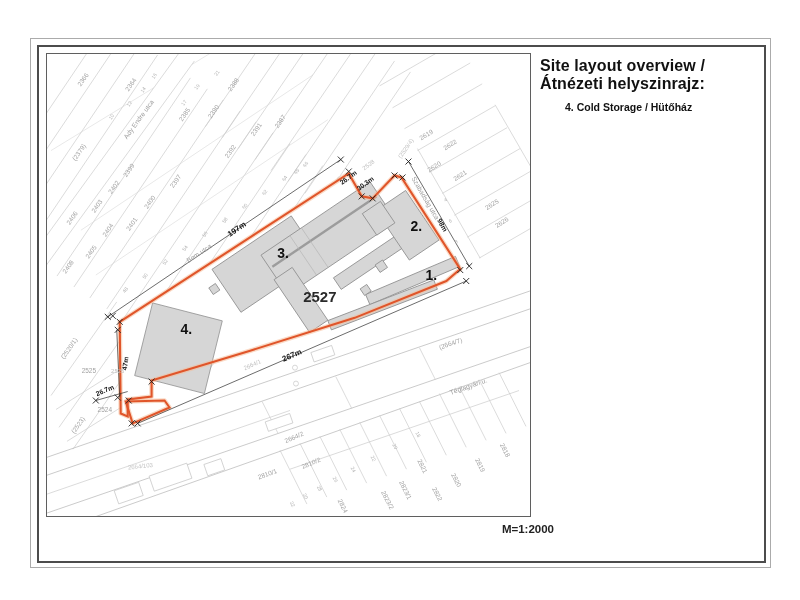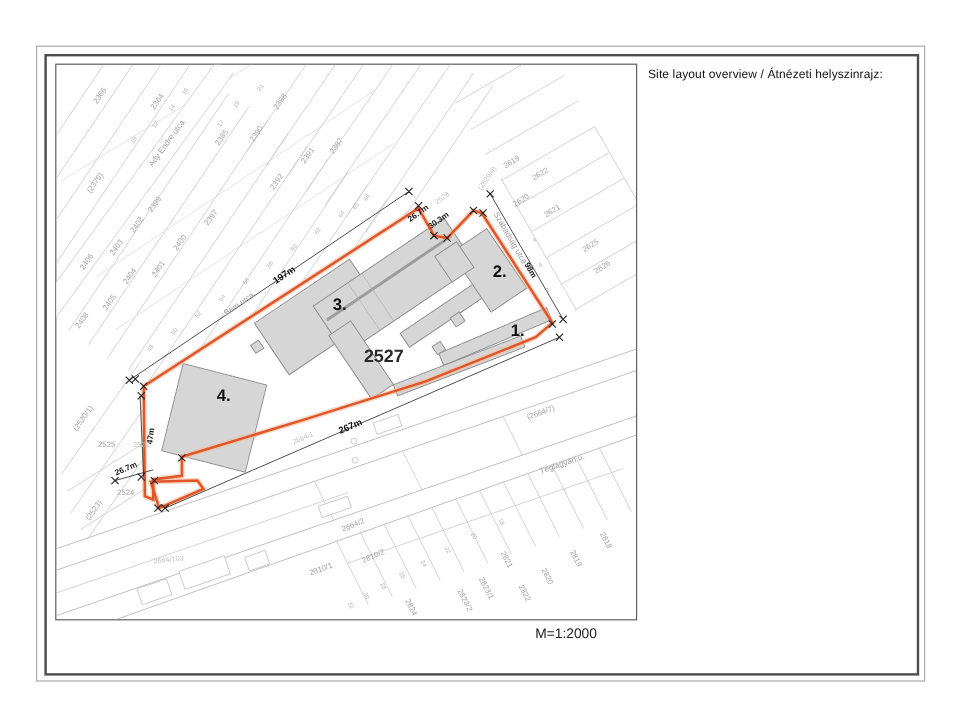--- a/index.html
+++ b/index.html
@@ -4,24 +4,24 @@
 <style>
   html,body{margin:0;padding:0}
   body{width:800px;height:600px;background:#ffffff;position:relative;overflow:hidden;
        font-family:"Liberation Sans",sans-serif;color:#111}
   .frame-outer{position:absolute;left:30px;top:38px;width:739px;height:528px;border:1px solid #ababab}
   .frame-inner{position:absolute;left:37px;top:45px;width:725px;height:514px;border:2px solid #4c4c4c}
   .map-frame{position:absolute;left:46px;top:53px;width:485px;height:464px;border:1px solid #5f5f5f;
              box-sizing:border-box;background:#fff}
   .map-frame svg{display:block;width:100%;height:100%}
   .legend{position:absolute;left:540px;top:57px;width:226px}
-  .legend-title{font-size:10px;font-weight:400;margin-bottom:7px;letter-spacing:.1px}
+  .legend-title{font-size:16px;font-weight:700;margin-bottom:7px;letter-spacing:.1px}
   .legend-item{font-size:10.5px;font-weight:700;margin-left:25px;line-height:15.5px}
-  .scale{position:absolute;left:446px;top:523px;width:108px;text-align:left;
-         font-size:11.5px;font-weight:400;color:#222}
+  .scale{position:absolute;left:446px;top:523px;width:108px;text-align:right;
+         font-size:11.5px;font-weight:700;color:#222}
   
   .pl{stroke:#cbcbcb;stroke-width:.7;fill:none}
   .plf{stroke:#d8d8d8;stroke-width:.6;fill:none}
   .road{stroke:#bdbdbd;stroke-width:.8;fill:none}
   .struct{fill:#fff;stroke:#c6c6c6;stroke-width:.7}
   .mask{fill:#fff;stroke:none}
   .halo{stroke:#f5bb97;stroke-width:4.6;fill:none;opacity:.55;stroke-linejoin:round}
   .bnd{stroke:var(--boundary,#e0552a);stroke-width:2.1;fill:none;stroke-linejoin:miter}
   .bld{fill:var(--bfill,#d6d6d6);stroke:var(--bstroke,#8f8f8f);stroke-width:.8}
   .ridge{stroke:#9c9c9c;stroke-width:2.4}
@@ -219,15 +219,16 @@
         <text x="417" y="436" transform="rotate(63 417 436)" class="lb-house">18</text>
         <text x="447" y="201" transform="rotate(-32 447 201)" class="lb-house">4</text>
         <text x="452" y="222" transform="rotate(-32 452 222)" class="lb-house">6</text>
         <text x="458" y="243" transform="rotate(-32 458 243)" class="lb-house">8</text>
       </g>
   </svg>
 </div>
 
 <div class="legend">
   <div class="legend-title">Site layout overview / Átnézeti helyszinrajz:</div>
+  <div class="legend-item">4. Cold Storage / Hütőház</div>
 </div>
 
 <div class="scale">M=1:2000</div>
 
 </body></html>

